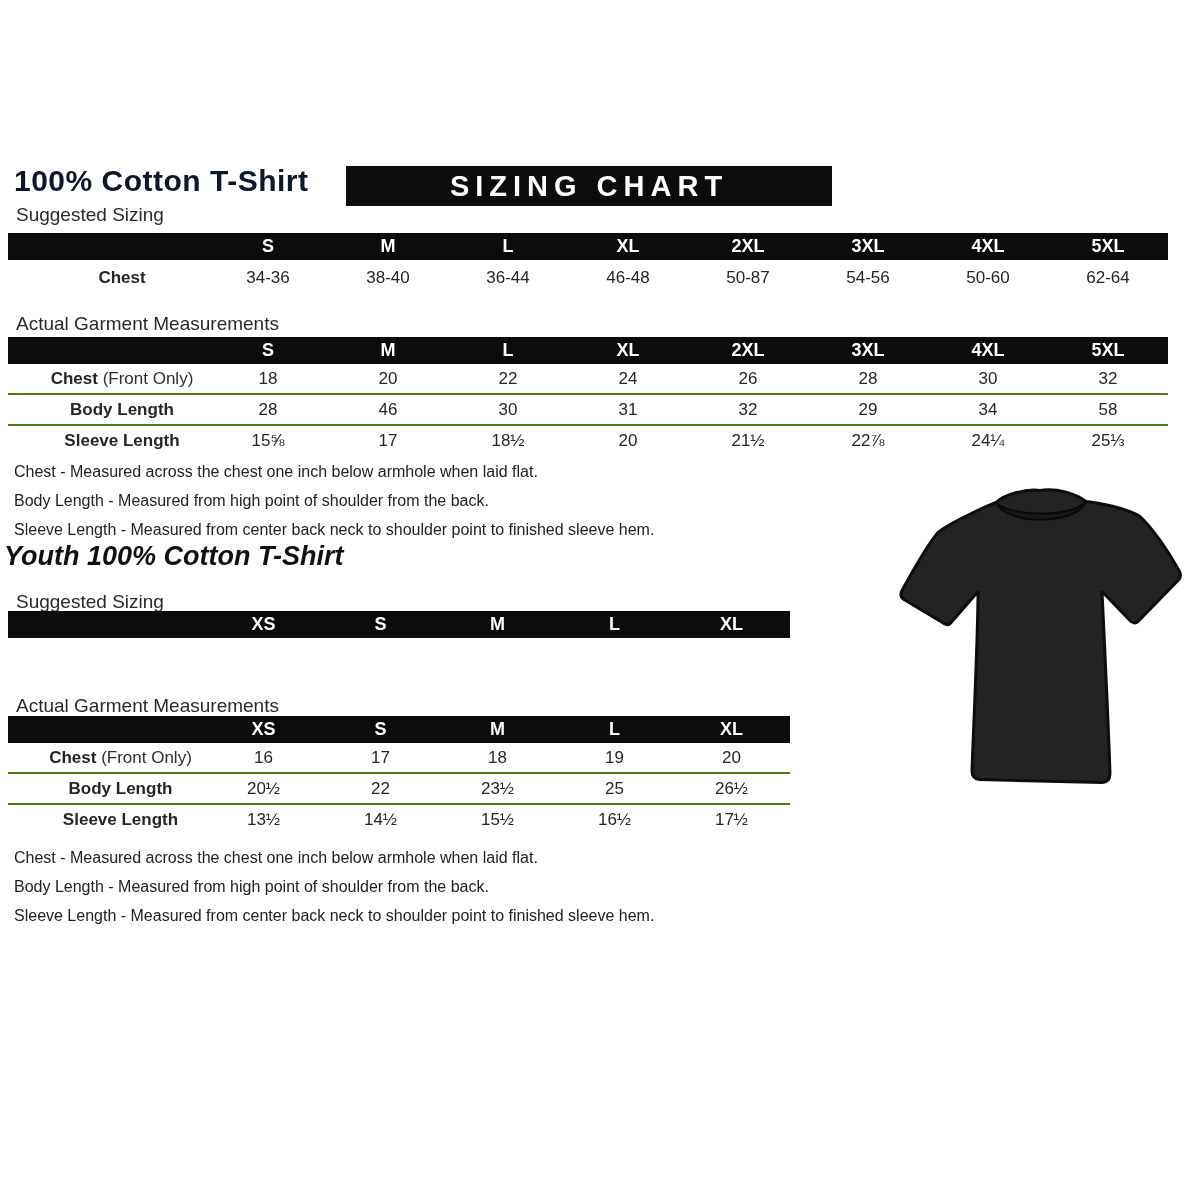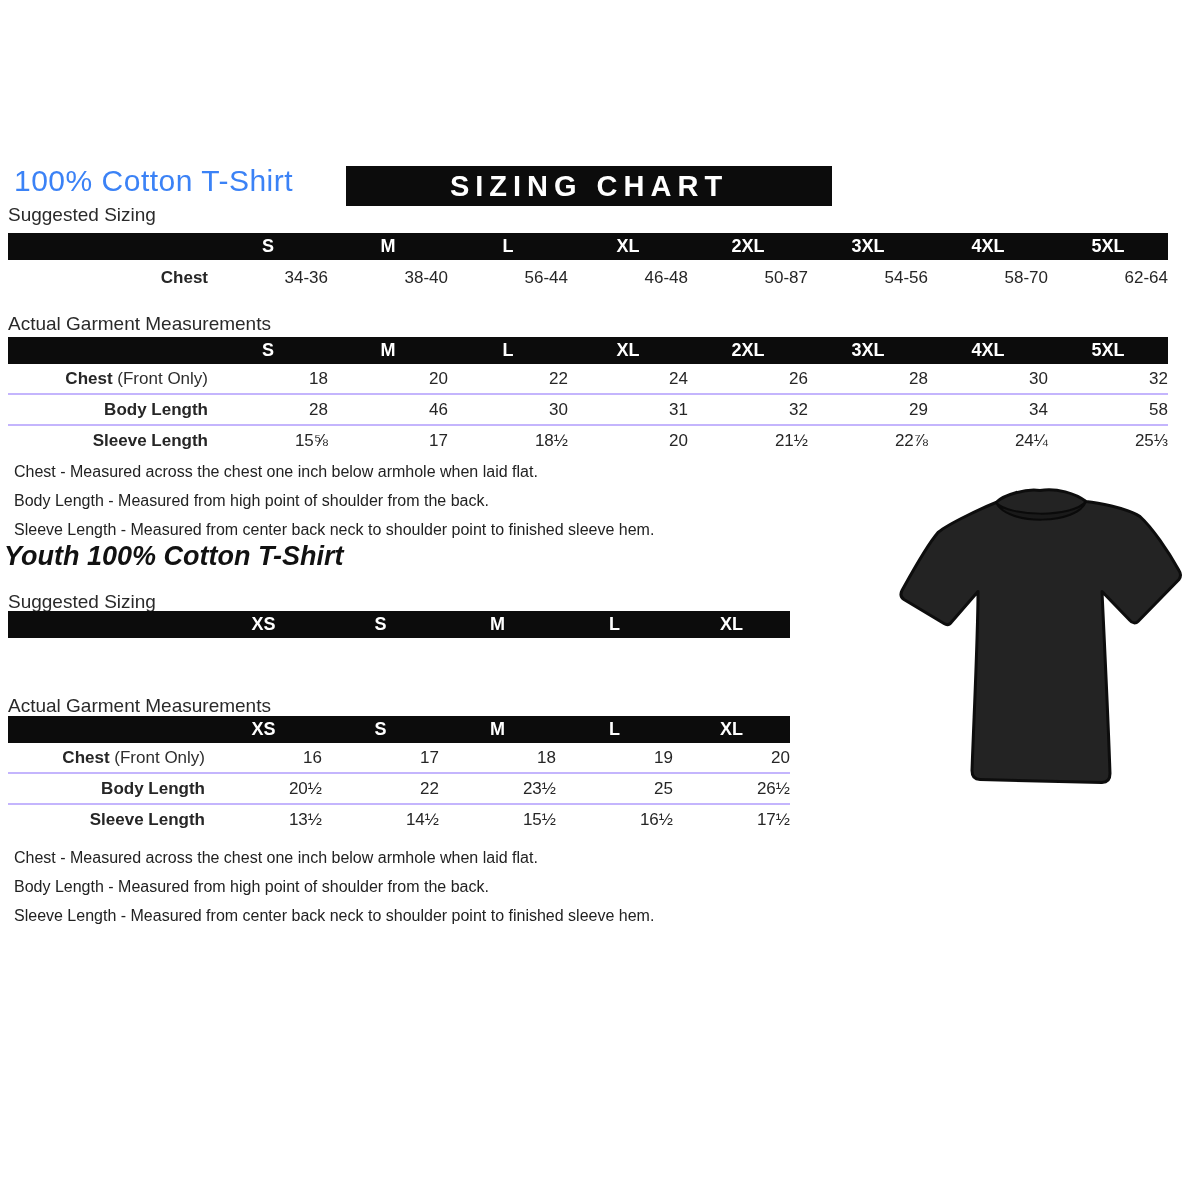--- a/index.html
+++ b/index.html
@@ -1,34 +1,34 @@
 <!DOCTYPE html>
 <html><head>
 <meta charset="utf-8">
 <style>
   html,body{margin:0;padding:0;background:#ffffff;}
   .canvas{position:relative;width:1200px;height:1200px;background:#ffffff;overflow:hidden;
           font-family:"Liberation Sans", sans-serif;color:#1a1a1a;}
 
-  .page-title{position:absolute;left:14px;top:164px;font-size:30px;font-weight:400;color:#3b82f6;letter-spacing:0.5px;}
+  .page-title{position:absolute;left:14px;top:164px;font-size:30px;font-weight:700;color:#0f172a;letter-spacing:0.5px;}
   .banner{position:absolute;left:346px;top:166px;width:486px;height:40px;background:#0c0c0c;
           display:flex;align-items:center;justify-content:center;}
   .banner span{color:#ffffff;font-weight:bold;font-size:29px;letter-spacing:6px;text-align:center;}
 
-  .section-label{position:absolute;left:8px;font-size:19px;color:#2a2a2a;}
+  .section-label{position:absolute;left:16px;font-size:19px;color:#2a2a2a;}
 
   table.sz{position:absolute;border-collapse:collapse;table-layout:fixed;}
   table.sz th{background:#0c0c0c;color:#ffffff;font-weight:bold;font-size:18px;text-align:center;
               padding:0;height:27px;}
-  table.sz td{text-align:right;font-size:17px;color:#262626;padding:0;}
+  table.sz td{text-align:center;font-size:17px;color:#262626;padding:0;}
   table.sz tr.big td{height:35px;}
   table.sz tr.med td{height:29px;}
   td.rowlabel{text-align:center;padding-left:28px !important;font-weight:bold;color:#121212;}
   .label-note{font-weight:normal;color:#2e2e2e;}
-  tr.sep td{border-bottom:2px solid #c4b5fd;}
+  tr.sep td{border-bottom:2px solid #4d7c0f;}
 
   .notes{position:absolute;left:14px;font-size:16px;color:#222;}
   .notes div{height:29px;line-height:29px;}
 
   .youth-heading{position:absolute;left:4px;top:541px;font-size:27px;font-weight:bold;color:#111;font-style:italic;}
 
   .shirt{position:absolute;left:890px;top:470px;width:310px;height:345px;}
 </style>
 </head>
 <body>
@@ -64,25 +64,25 @@
       <th>XL</th>
       <th>2XL</th>
       <th>3XL</th>
       <th>4XL</th>
       <th>5XL</th>
     </tr>
     <tr class="big">
       <td class="rowlabel">Chest</td>
       <td>34-36</td>
       <td>38-40</td>
-      <td>56-44</td>
+      <td>36-44</td>
       <td>46-48</td>
       <td>50-87</td>
       <td>54-56</td>
-      <td>58-70</td>
+      <td>50-60</td>
       <td>62-64</td>
     </tr>
   </tbody>
     </table>
 
   <div class="section-label" style="top:313px;">Actual Garment Measurements</div>
 
   <table class="sz" style="left:8px;top:337px;">
     <colgroup>
         <col style="width:200px">

